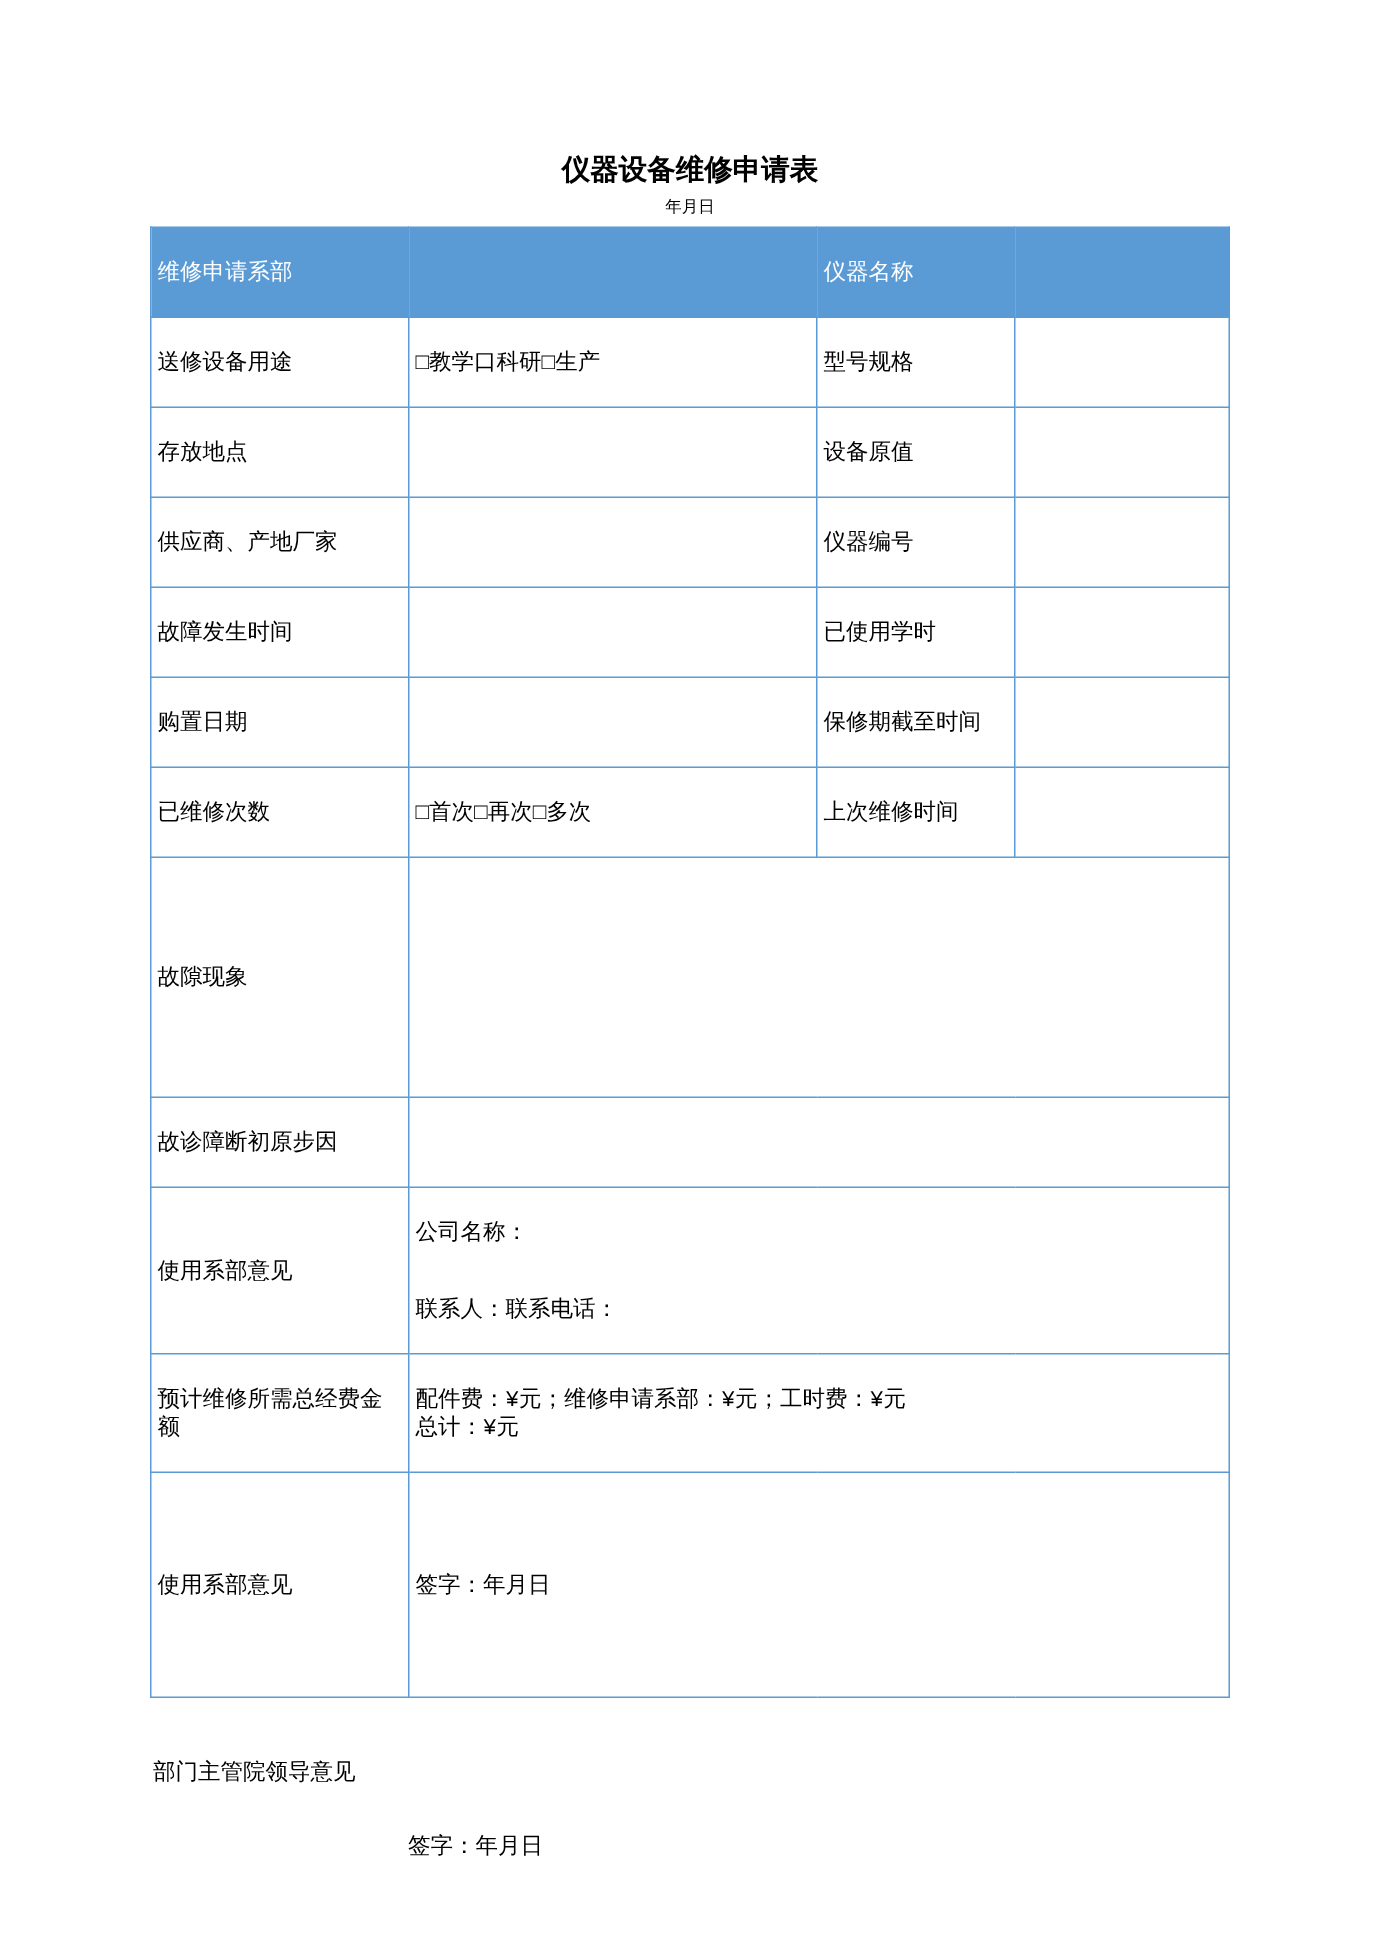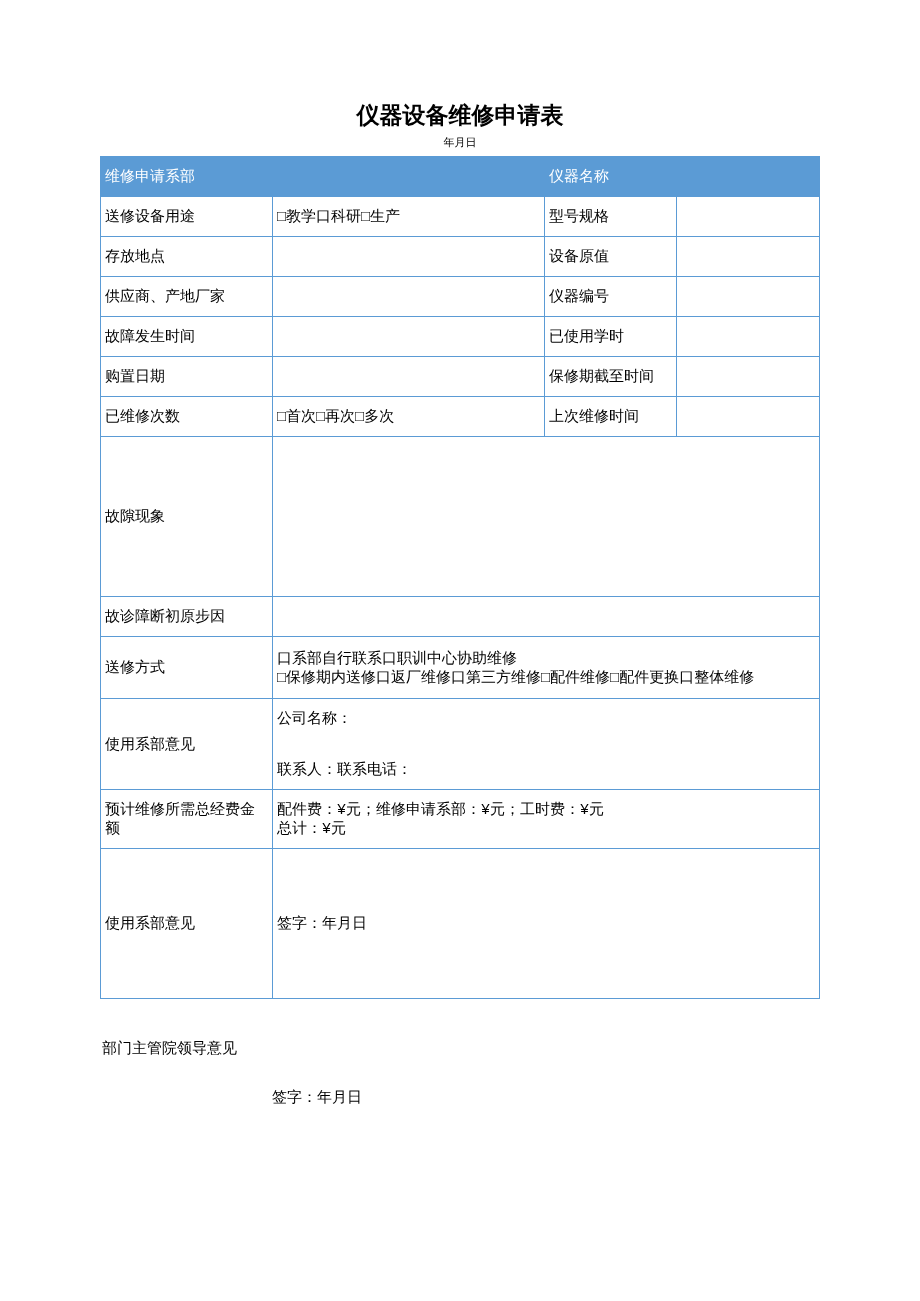--- a/index.html
+++ b/index.html
@@ -7,36 +7,36 @@
       font-family: "SimSun", "宋体", serif;
       font-size: 15px;
       color: #000;
       background: #fff;
       width: 920px;
       padding: 100px 100px 40px 100px;
     }
     .title {
       text-align: center;
       font-weight: bold;
-      font-size: 23px;
+      font-size: 19px;
       margin-bottom: 4px;
     }
     .date-line {
       text-align: center;
       font-size: 11px;
       margin-bottom: 6px;
     }
     table.form {
       width: 100%;
       border-collapse: collapse;
       table-layout: fixed;
     }
     table.form td {
       border: 1px solid #5b9bd5;
-      padding: 10px 4px;
+      padding: 20px 4px;
       vertical-align: middle;
       height: 32px;
       word-break: break-all;
     }
     .header-row td {
       background: #5b9bd5;
       color: #fff;
       font-weight: normal;
     }
     .header-row td.empty {
@@ -119,27 +119,20 @@
   </tr>
   <tr>
     <td class="vtop h160-sym">故隙现象</td>
     <td colspan="3" class="vtop h160-sym"></td>
   </tr>
   <tr>
     <td>故诊障断初原步因</td>
     <td colspan="3"></td>
   </tr>
   <tr>
-    <td class="h60 vbot">送修方式</td>
-    <td colspan="3" class="h60 vbot">
-      <div>口系部自行联系口职训中心协助维修</div>
-      <div>□保修期内送修口返厂维修口第三方维修□配件维修□配件更换口整体维修</div>
-    </td>
-  </tr>
-  <tr>
     <td class="h60">使用系部意见</td>
     <td colspan="3" class="h60 vtop">
       <div style="margin-bottom:32px;">公司名称：</div>
       <div>联系人：联系电话：</div>
     </td>
   </tr>
   <tr>
     <td class="vtop">预计维修所需总经费金额</td>
     <td colspan="3" class="vtop">
       <div>配件费：¥元；维修申请系部：¥元；工时费：¥元</div>

